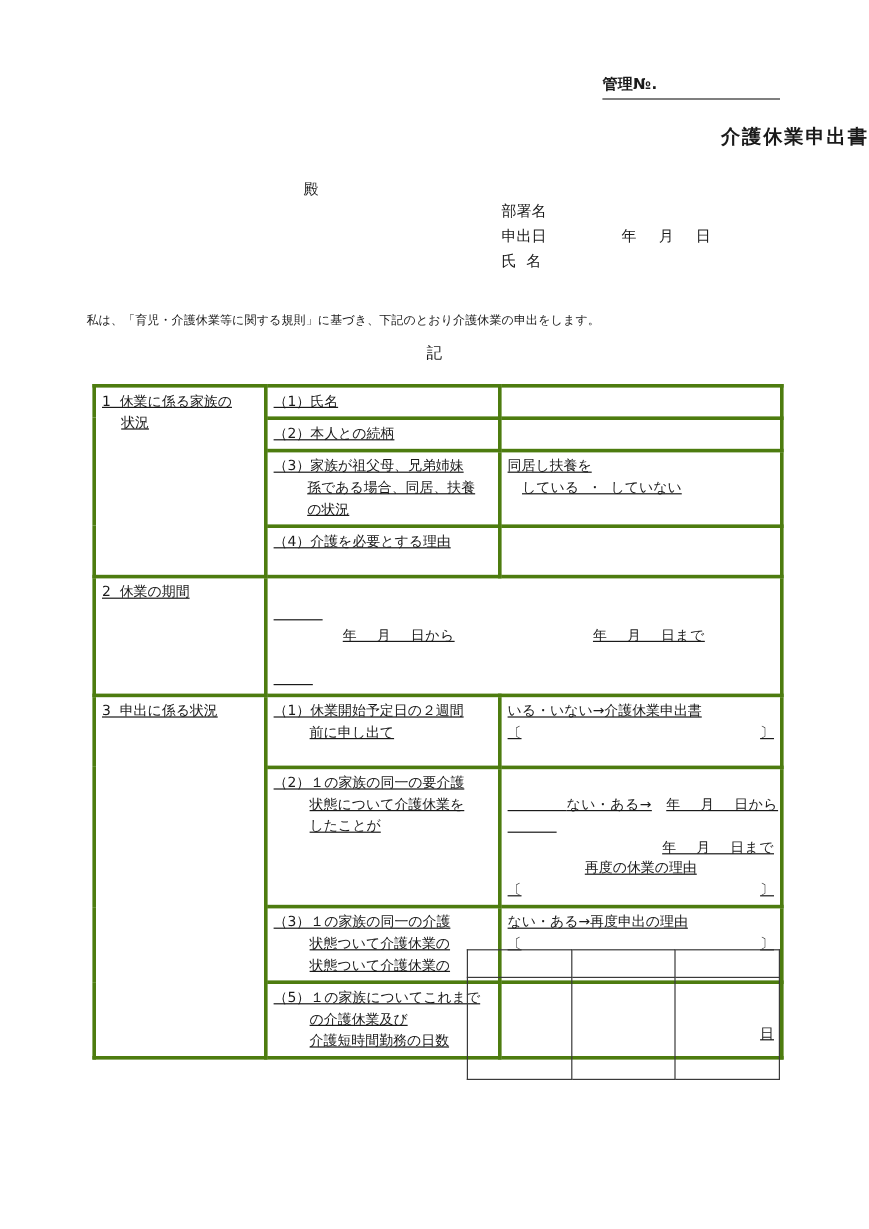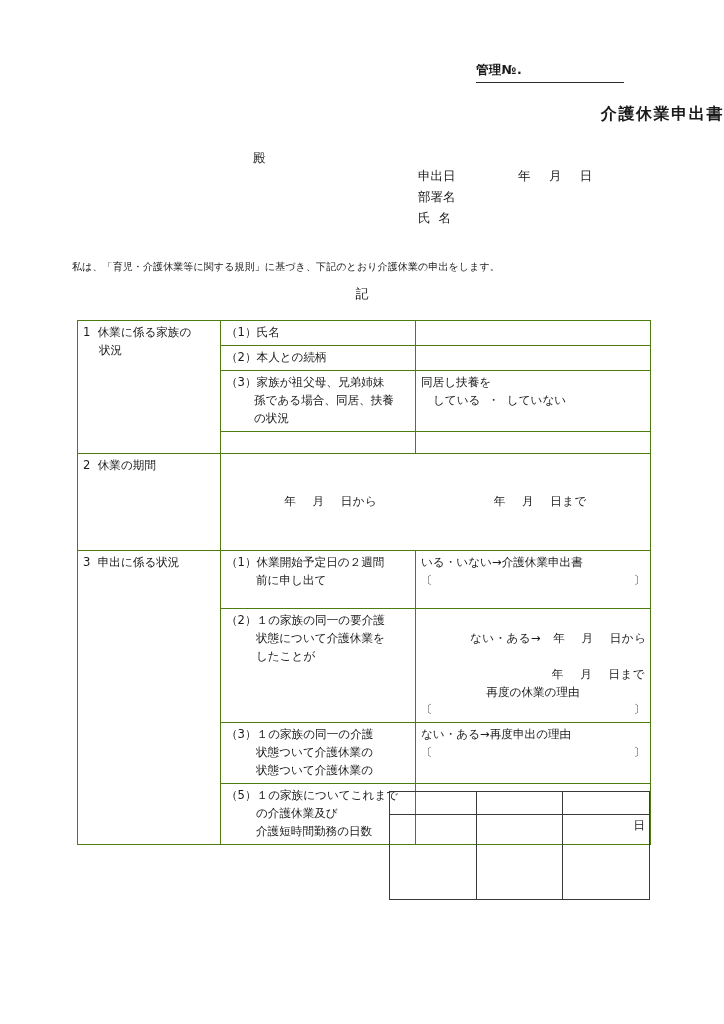--- a/index.html
+++ b/index.html
@@ -13,21 +13,21 @@
     height: 1024px;
     background: #ffffff;
     font-family: "DejaVu Sans", "Liberation Sans", sans-serif;
     color: #1a1a1a;
     overflow: hidden;
   }
 
   
   .admin-no {
     position: absolute;
-    left: 476px;
+    left: 502px;
     top: 62px;
     width: 148px;
     font-size: 12.5px;
     font-weight: bold;
     letter-spacing: 0.3px;
     padding-bottom: 3px;
     border-bottom: 1.6px solid #2b2b2b;
   }
 
   
@@ -90,24 +90,25 @@
   .main-table {
     position: absolute;
     left: 77px;
     top: 320px;
     width: 573px;
     border-collapse: collapse;
     table-layout: fixed;
     font-size: 11.6px;
   }
   .main-table td {
-    border: 1px solid #4d7c0f;
+    border: 3px solid #4d7c0f;
     padding: 3px 5px;
     vertical-align: top;
     line-height: 1.55;
+    text-decoration: underline;
   }
   .col-cat { width: 143px; }
   .col-q   { width: 195px; }
   .col-a   { width: 235px; }
 
   .cat-cell {
     padding-left: 6px;
   }
   .cat-line { white-space: pre; }
   .cat-indent { padding-left: 16px; }
@@ -169,26 +170,26 @@
 <div class="page">
 
   <div class="admin-no">管理№.</div>
 
   <div class="doc-title">介護休業申出書</div>
 
   <div class="dono">殿</div>
 
   <div class="hdr-fields">
     <div class="hdr-row">
+      <span class="hdr-label">部署名</span>
+      <span class="hdr-date"></span>
+    </div>
+    <div class="hdr-row">
       <span class="hdr-label">申出日</span>
       <span class="hdr-date">年    月    日</span>
-    </div>
-    <div class="hdr-row">
-      <span class="hdr-label">部署名</span>
-      <span class="hdr-date"></span>
     </div>
     <div class="hdr-row">
       <span class="hdr-label">氏  名</span>
       <span class="hdr-date"></span>
     </div>
   </div>
 
   <div class="intro">私は、「育児・介護休業等に関する規則」に基づき、下記のとおり介護休業の申出をします。</div>
 
   <div class="ki">記</div>
@@ -226,20 +227,21 @@
           <div class="q-line q-indent">の状況</div>
         </td>
         <td>
           <div class="a-line">同居し扶養を</div>
           <div class="a-line a-indent">している  ・  していない</div>
         </td>
       </tr>
 
       <tr>
         <td>
+          <div class="q-line">（4）介護を必要とする理由</div>
           <div class="spacer-line"></div>
         </td>
         <td></td>
       </tr>
 
       <tr>
         <td class="cat-cell">
           <div class="cat-line">2  休業の期間</div>
         </td>
         <td class="period-cell" colspan="2">

